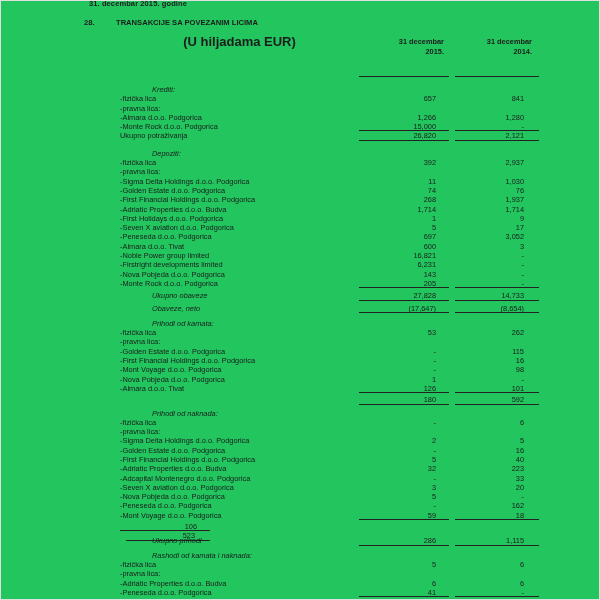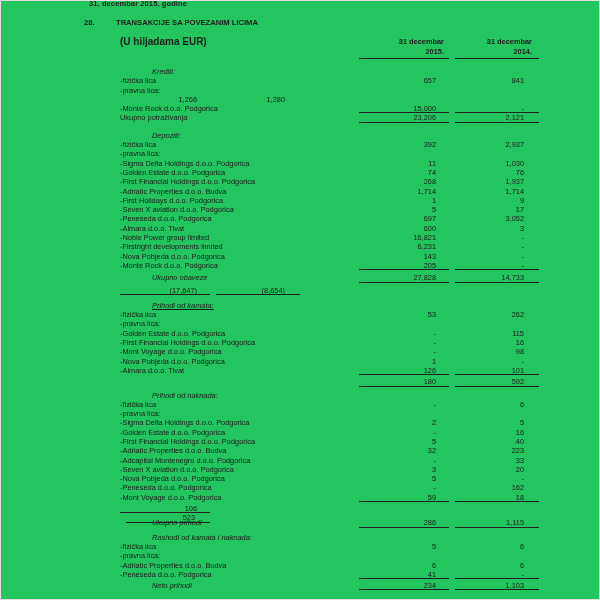--- a/index.html
+++ b/index.html
@@ -16,23 +16,23 @@
     margin:-2px 0 0 88px;font-size:7.5px;font-weight:bold;line-height:9px;
     letter-spacing:.1px;
   }
   .section-row{
     display:flex;margin:10px 0 0 83px;font-size:7.6px;font-weight:bold;line-height:9px;
   }
   .section-num{width:32px;flex:none;}
   .table-head{
     display:flex;margin:10px 60px 0 119px;align-items:flex-start;
   }
-  .units{flex:1;font-size:10px;font-weight:bold;line-height:9.5px;}
+  .units{flex:1;font-size:13px;font-weight:bold;line-height:9.5px;text-align:center;}
   .hcol{font-size:7.4px;font-weight:bold;text-align:right;line-height:9.5px;
-    border-bottom:1px solid #222;padding-bottom:2px;}
+    border-bottom:1px solid #222;padding-bottom:20px;}
   .hc1{width:90px;flex:none;padding-right:5px;box-sizing:border-box;}
   .hc2{width:84px;flex:none;margin-left:6px;padding-right:7px;box-sizing:border-box;}
   .rows{margin:8px 60px 0 119px;}
   .row{display:flex;height:9.3px;line-height:9.2px;font-size:7.4px;}
   .row .label{flex:1;white-space:nowrap;overflow:hidden;}
   .row .c{flex:none;text-align:right;box-sizing:border-box;height:100%;}
   .row .c1{width:90px;padding-right:13px;}
   .row .c2{width:84px;margin-left:6px;padding-right:15px;}
   .row.italic .label{font-style:italic;padding-left:32px;}
   .row.rule .c1,.row.rule .c2{border-bottom:1px solid #222;}
@@ -74,33 +74,34 @@
       <span class="c c2">841</span>
     </div>
 
     <div class="row">
       <span class="label">-pravna lica:</span>
       <span class="c c1"></span>
       <span class="c c2"></span>
     </div>
 
     <div class="row">
+      <span class="label">-Almara d.o.o. Podgorica</span>
       <span class="c c1">1,266</span>
       <span class="c c2">1,280</span>
     </div>
 
     <div class="row rule">
       <span class="label">-Monte Rock d.o.o. Podgorica</span>
       <span class="c c1">15,000</span>
       <span class="c c2">-</span>
     </div>
 
     <div class="row rule">
       <span class="label">Ukupno potraživanja</span>
-      <span class="c c1">23,206</span>
+      <span class="c c1">26,820</span>
       <span class="c c2">2,121</span>
     </div>
 
     <div class="row italic" style="margin-top: 8px;">
       <span class="label">Depoziti:</span>
       <span class="c c1"></span>
       <span class="c c2"></span>
     </div>
 
     <div class="row">
@@ -187,25 +188,26 @@
       <span class="c c2">-</span>
     </div>
 
     <div class="row italic rule" style="margin-top: 3px;">
       <span class="label">Ukupno obaveze</span>
       <span class="c c1">27,828</span>
       <span class="c c2">14,733</span>
     </div>
 
     <div class="row italic rule" style="margin-top: 3px;">
+      <span class="label">Obaveze, neto</span>
       <span class="c c1">(17,647)</span>
       <span class="c c2">(8,654)</span>
     </div>
 
-    <div class="row italic" style="margin-top: 6px; text-decoration: underline;">
+    <div class="row italic" style="margin-top: 6px;">
       <span class="label">Prihodi od kamata:</span>
       <span class="c c1"></span>
       <span class="c c2"></span>
     </div>
 
     <div class="row">
       <span class="label">-fizička lica</span>
       <span class="c c1">53</span>
       <span class="c c2">262</span>
     </div>

